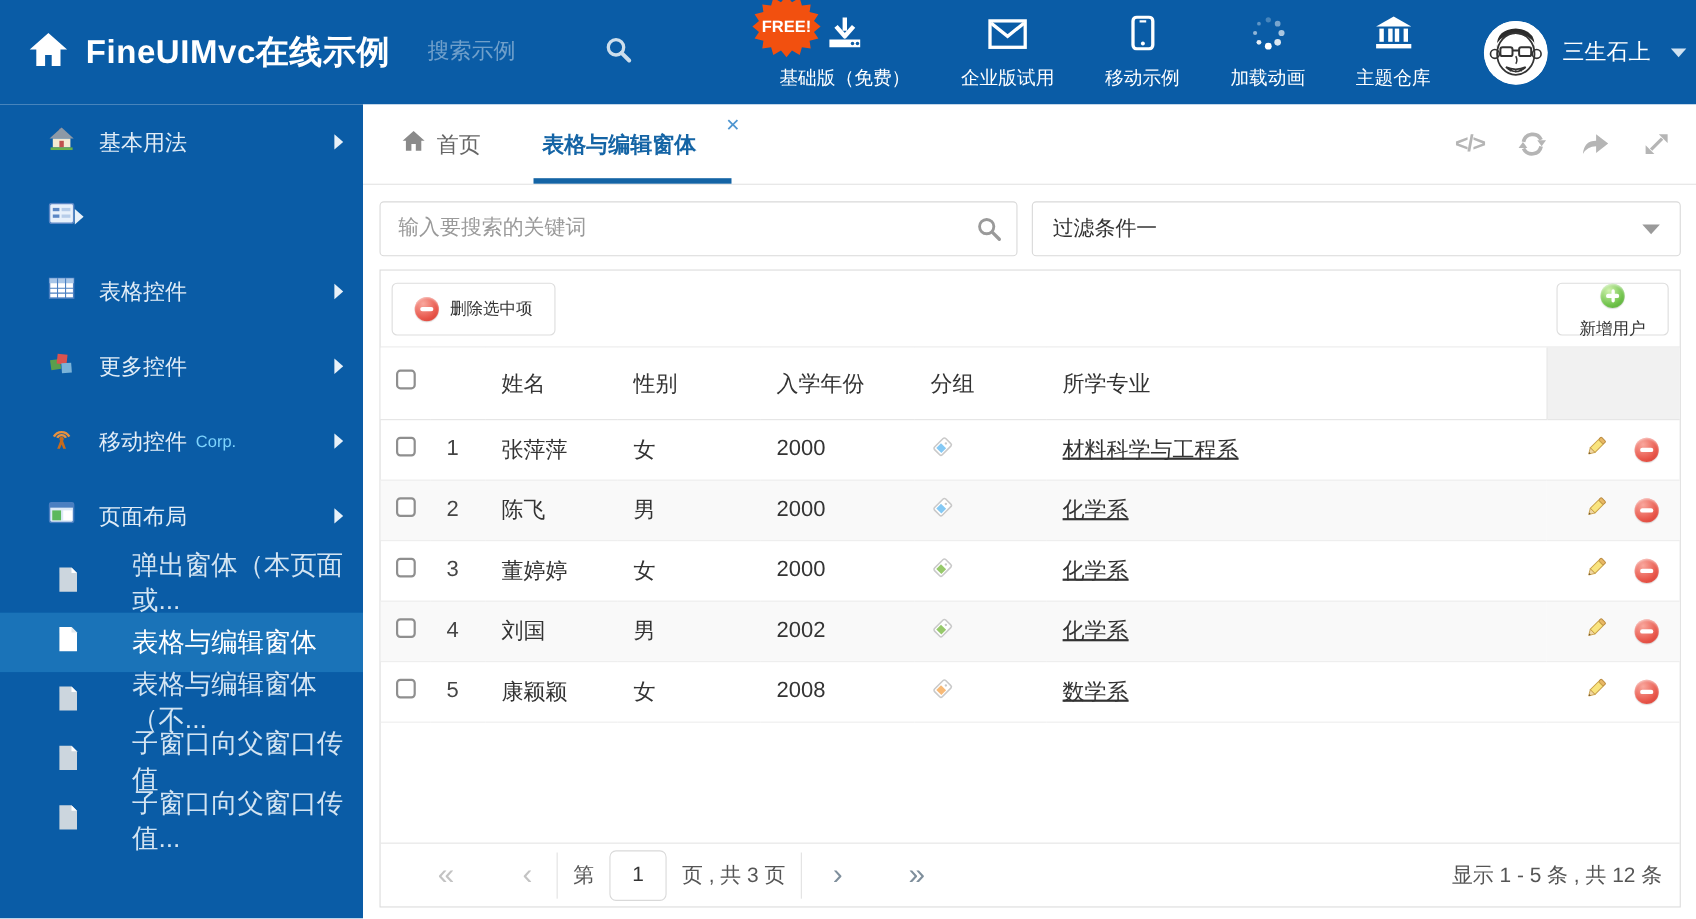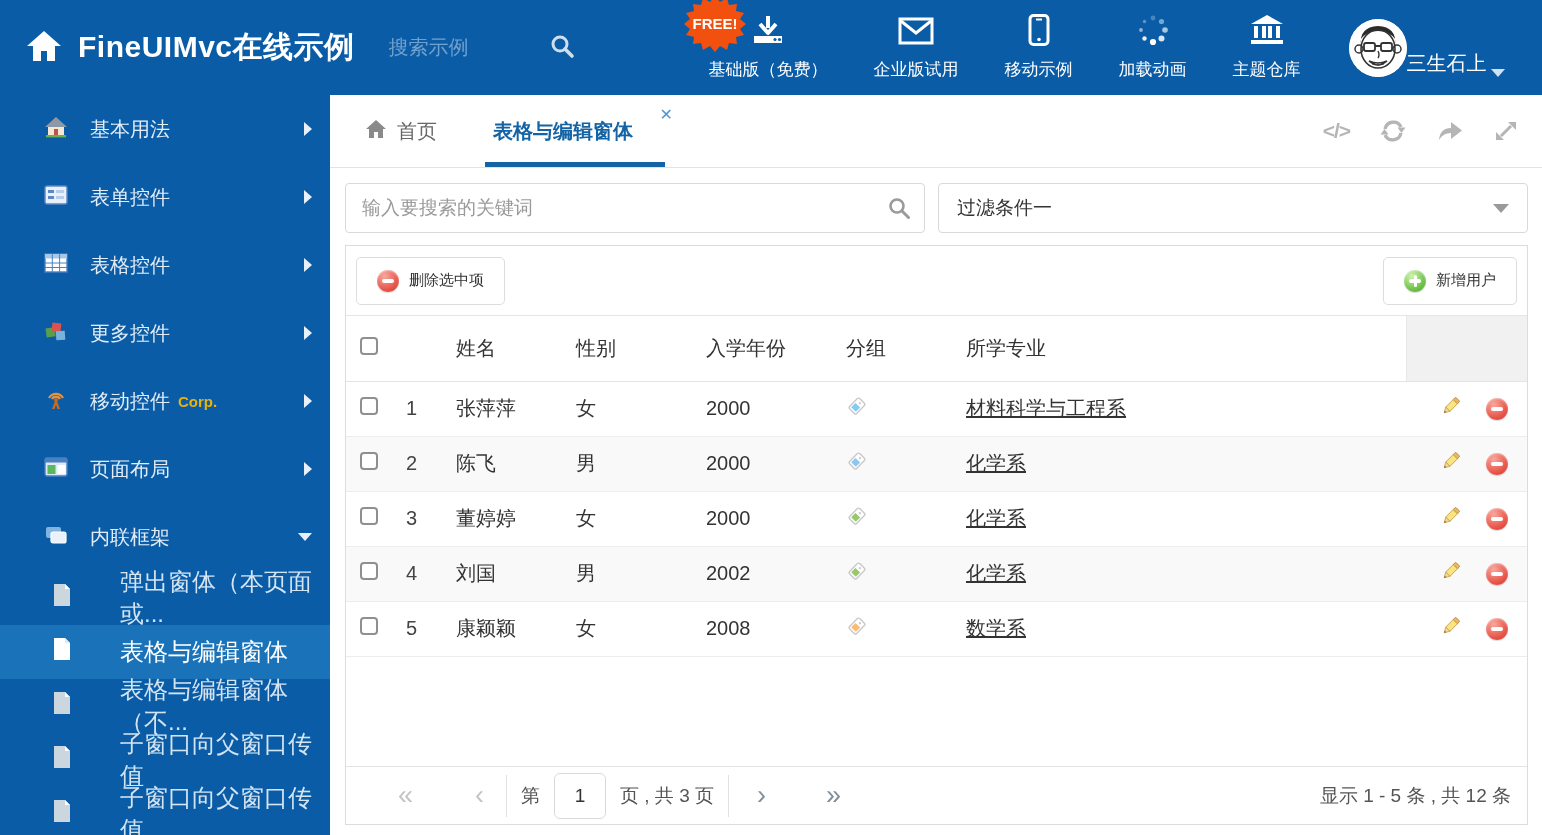--- a/index.html
+++ b/index.html
@@ -15,34 +15,34 @@
   .hsearch { display:flex; align-items:center; margin-left:34px; width:200px; position:relative; }
   .hsearch input { background:transparent; border:none; outline:none; color:#fff;
     font-size:20px; width:160px;font-family:Liberation Serif, serif; }
   .hsearch input::placeholder { color:rgba(255,255,255,.42); }
   .topnav { display:flex; align-items:flex-end; margin-left:120px; gap:46px; }
   .topnav-item { display:flex; flex-direction:column; align-items:center; gap:8px;
     cursor:pointer; position:relative; }
   .topnav-label { font-size:17px; white-space:nowrap; }
   .free-badge { position:absolute; left:683px; top:-6px; width:64px; height:60px; z-index:5; }
   .free-badge text { font-weight:bold; }
-  .userbox { display:flex; align-items:flex-end; gap:0; margin-left:48px; cursor:pointer; }
+  .userbox { display:flex; align-items:center; gap:14px; margin-left:48px; cursor:pointer; }
   .avatar { width:58px; height:58px; border-radius:50%; background:#fff; overflow:hidden;
     flex:0 0 auto; }
   .username { font-size:20px; }
   .caret-down-white { width:0; height:0; border-left:7px solid transparent;
     border-right:7px solid transparent; border-top:8px solid #cfe2f2; margin-left:4px; }
 
   
   .sidebar { position:absolute; left:0; top:95px; width:330px; height:740px;
     background:#0a5ca6; overflow:hidden; }
   .side-item { height:68px; display:flex; align-items:center; padding:0 18px 0 44px;
     color:#e2edf7; font-size:20px; cursor:pointer; }
   .side-item .lbl { margin-left:22px; flex:1; display:flex; align-items:center; gap:8px; }
-  .corp-badge { color:#eab308; font-size:15px; font-weight:bold; }
+  .corp-badge { color:#7dd3fc; font-size:15px; font-weight:normal; }
   .tri-right { width:0; height:0; border-top:7px solid transparent;
     border-bottom:7px solid transparent; border-left:8px solid #e8f1f9; }
   .tri-down { width:0; height:0; border-left:7px solid transparent;
     border-right:7px solid transparent; border-top:8px solid #e8f1f9; }
   .side-sub { height:54px; display:flex; align-items:center; padding-left:120px;
     color:#d3e4f2; font-size:24px; cursor:pointer; position:relative; }
   .side-sub .ficon { position:absolute; left:52px; }
   .side-sub.active { background:#1a73b8; color:#fff; }
 
   
@@ -73,21 +73,21 @@
   .select-box .caret { margin-left:auto; width:0; height:0; border-left:8px solid transparent;
     border-right:8px solid transparent; border-top:9px solid #9a9a9a; }
 
   .grid-panel { margin:0 14px 0 15px; border:1px solid #dcdcdc; height:580px;
     display:flex; flex-direction:column; }
   .gtoolbar { height:70px; display:flex; align-items:center; padding:0 10px;
     border-bottom:1px solid #e6e6e6; }
   .btn { display:flex; align-items:center; gap:10px; height:48px; padding:0 20px;
     border:1px solid #ddd; border-radius:5px; background:#fff; font-size:15px; color:#333;
     cursor:pointer; }
-  .btn-add { margin-left:auto; }
+  .btn-add { margin-left:auto;flex-direction:column; }
   .icon-del { width:22px; height:22px; border-radius:50%; position:relative; flex:0 0 auto;
     background:radial-gradient(circle at 35% 28%, #f9a79d, #e8574b 62%, #d03126);
     box-shadow:inset 0 1px 2px rgba(255,255,255,.55), 0 1px 1px rgba(0,0,0,.15); }
   .icon-del::after { content:""; position:absolute; left:5px; right:5px; top:9px; height:4px;
     background:#fff; border-radius:2px; }
   .icon-add { width:22px; height:22px; border-radius:50%; position:relative; flex:0 0 auto;
     background:radial-gradient(circle at 35% 28%, #d2f3b0, #6fc24a 62%, #4c9e2e);
     box-shadow:inset 0 1px 2px rgba(255,255,255,.6), 0 1px 1px rgba(0,0,0,.15); }
   .icon-add::before { content:""; position:absolute; left:5px; right:5px; top:9.5px; height:3.5px;
     background:#fff; border-radius:2px; }
@@ -255,23 +255,20 @@
     <div class="side-item">
       <span>
         <svg width="24" height="20" viewBox="0 0 24 20">
             <rect x="1" y="1" width="22" height="18" rx="2" fill="#e8f1fb" stroke="#5b87c5" stroke-width="1.4"></rect>
             <rect x="4" y="5" width="6" height="3" fill="#5b87c5"></rect>
             <rect x="12" y="5" width="8" height="3" fill="#b7cde9"></rect>
             <rect x="4" y="11" width="6" height="3" fill="#5b87c5"></rect>
             <rect x="12" y="11" width="8" height="3" fill="#b7cde9"></rect>
           </svg>
       </span>
-      <span class="lbl">
-          <span>表单控件</span>
-        </span>
       <span class="tri-right"></span>
     </div>
     <div class="side-item">
       <span>
         <svg width="24" height="20" viewBox="0 0 24 20">
             <rect x="1" y="1" width="22" height="18" fill="#fff" stroke="#4a7fc1" stroke-width="1.4"></rect>
             <rect x="1" y="1" width="22" height="4.5" fill="#a8c6e8"></rect>
             <line x1="1" y1="10" x2="23" y2="10" stroke="#4a7fc1"></line>
             <line x1="1" y1="14.5" x2="23" y2="14.5" stroke="#4a7fc1"></line>
             <line x1="8.3" y1="1" x2="8.3" y2="19" stroke="#4a7fc1"></line>
@@ -317,32 +314,20 @@
             <rect x="1" y="1" width="22" height="18" rx="2" fill="#dce9f7" stroke="#4a7fc1" stroke-width="1.4"></rect>
             <rect x="1" y="1" width="22" height="4.5" fill="#4a7fc1"></rect>
             <rect x="3.5" y="8" width="8" height="9" fill="#5cb85c"></rect>
             <rect x="13.5" y="8" width="8" height="9" fill="#fff"></rect>
           </svg>
       </span>
       <span class="lbl">
           <span>页面布局</span>
         </span>
       <span class="tri-right"></span>
-    </div>
-    <div class="side-item">
-      <span>
-        <svg width="24" height="20" viewBox="0 0 24 20">
-            <rect x="2" y="2" width="15" height="11" rx="2" fill="#7fb3e0"></rect>
-            <rect x="7" y="7" width="15" height="11" rx="2" fill="#e9f1f9" stroke="#fff" stroke-width="1.2"></rect>
-          </svg>
-      </span>
-      <span class="lbl">
-          <span>内联框架</span>
-        </span>
-      <span class="tri-down"></span>
     </div>
 
     <div class="side-sub">
       <span class="ficon">
         <svg width="20" height="24" viewBox="0 0 20 24">
             <path d="M2 1 h11 l5 5 v17 h-16 z" fill="#ccd6de"></path>
             <path d="M13 1 l5 5 h-5 z" fill="#fff"></path>
           </svg>
       </span>
       <span>弹出窗体（本页面或...</span>

